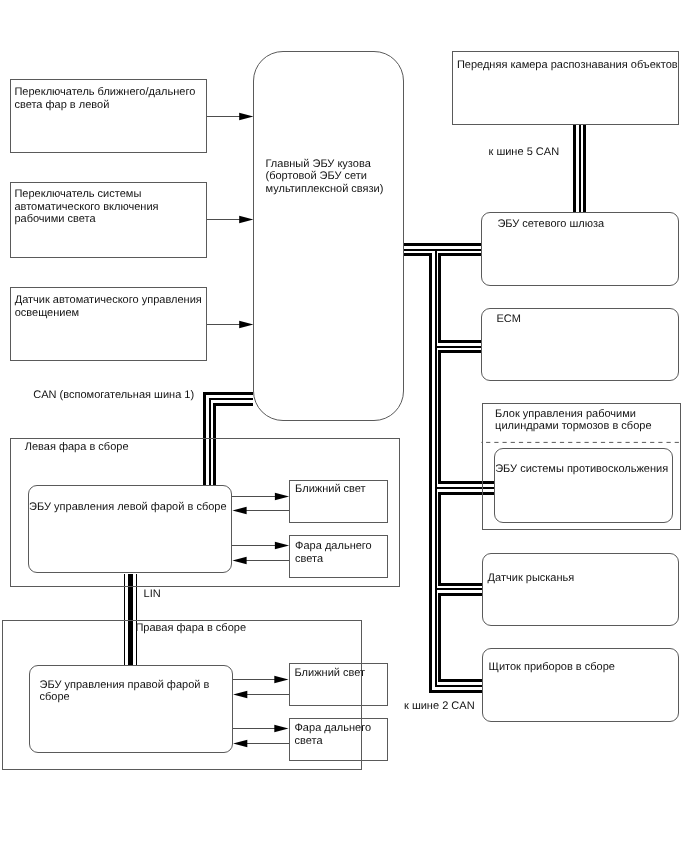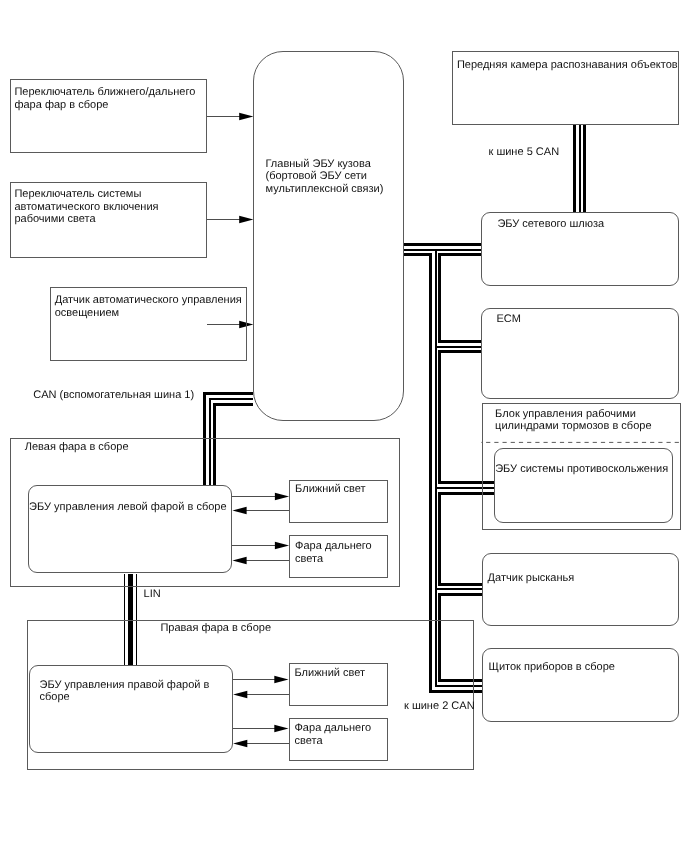--- a/index.html
+++ b/index.html
@@ -92,49 +92,49 @@
       <g>
         <line x1="124.6" y1="573.8" x2="124.6" y2="665.1" stroke-width="1.3"></line>
         <line x1="130.2" y1="573.8" x2="130.2" y2="665.1" stroke-width="4.6"></line>
         <line x1="136.3" y1="573.8" x2="136.3" y2="665.1" stroke-width="1.3"></line>
       </g>
     </g>
   </svg>
 
   <div class="box rect" style="left:9.5px;top:79.2px;width:197.5px;height:73.8px;">
     <div class="cap" style="left:3.9px;top:5.7px;width:192px;">Переключатель ближнего/дальнего
-фара фар в сборе</div>
+света фар в левой</div>
   </div>
 
   <div class="box rect" style="left:9.5px;top:182.3px;width:197.5px;height:75.3px;">
     <div class="cap" style="left:3.9px;top:4.7px;width:192px;">Переключатель системы
 автоматического включения
 рабочими света</div>
   </div>
 
-  <div class="box rect" style="left:9.5px;top:287.3px;width:197.5px;height:74.2px;margin-left:40px;">
+  <div class="box rect" style="left:9.5px;top:287.3px;width:197.5px;height:74.2px;">
     <div class="cap" style="left:4.2px;top:5.6px;width:195px;">Датчик автоматического управления
 освещением</div>
   </div>
 
   <div class="box round" style="left:253px;top:51.2px;width:151.3px;height:369.6px;border-radius:30px;">
     <div class="cap" style="left:11.5px;top:105.5px;width:140px;">Главный ЭБУ кузова
 (бортовой ЭБУ сети
 мультиплексной связи)</div>
   </div>
 
   <div class="box rect" style="left:452px;top:51.3px;width:226.8px;height:73.7px;">
     <div class="cap" style="left:3.9px;top:6.5px;width:226px;">Передняя камера распознавания объектов</div>
   </div>
 
   <div class="box round" style="left:481.4px;top:212.1px;width:197.6px;height:74px;">
     <div class="cap" style="left:15px;top:4.6px;width:180px;">ЭБУ сетевого шлюза</div>
   </div>
 
-  <div class="box round" style="left:481.4px;top:307.6px;width:197.6px;height:91px;">
+  <div class="box round" style="left:481.4px;top:307.6px;width:197.6px;height:73px;">
     <div class="cap" style="left:14px;top:4.7px;width:180px;">ECM</div>
   </div>
 
   <div class="box rect" style="left:481.8px;top:403.4px;width:199.1px;height:127px;">
     <div class="cap" style="left:12.3px;top:3.3px;width:192px;">Блок управления рабочими
 цилиндрами тормозов в сборе</div>
   </div>
 
   <div class="box round" style="left:494.2px;top:448.3px;width:178.9px;height:74.3px;">
     <div class="cap" style="left:0px;top:13.3px;width:182px;">ЭБУ системы противоскольжения</div>
@@ -158,21 +158,21 @@
 
   <div class="box rect" style="left:289.1px;top:480px;width:98.7px;height:43px;">
     <div class="cap" style="left:5px;top:2.2px;width:94px;">Ближний свет</div>
   </div>
 
   <div class="box rect" style="left:289.1px;top:535.3px;width:98.7px;height:42.9px;">
     <div class="cap" style="left:5px;top:3.6px;width:94px;">Фара дальнего
 света</div>
   </div>
 
-  <div class="box rect" style="left:27px;top:620.1px;width:447px;height:150px;">
+  <div class="box rect" style="left:2px;top:620.1px;width:360px;height:150px;">
     <div class="cap" style="left:132.4px;top:1px;width:202px;">Правая фара в сборе</div>
   </div>
 
   <div class="box round" style="left:28.8px;top:665.1px;width:204.3px;height:88px;">
     <div class="cap" style="left:9.7px;top:12.6px;width:188px;">ЭБУ управления правой фарой в
 сборе</div>
   </div>
 
   <div class="box rect" style="left:288.5px;top:663.4px;width:99.3px;height:42.7px;">
     <div class="cap" style="left:5px;top:2.2px;width:94px;">Ближний свет</div>

